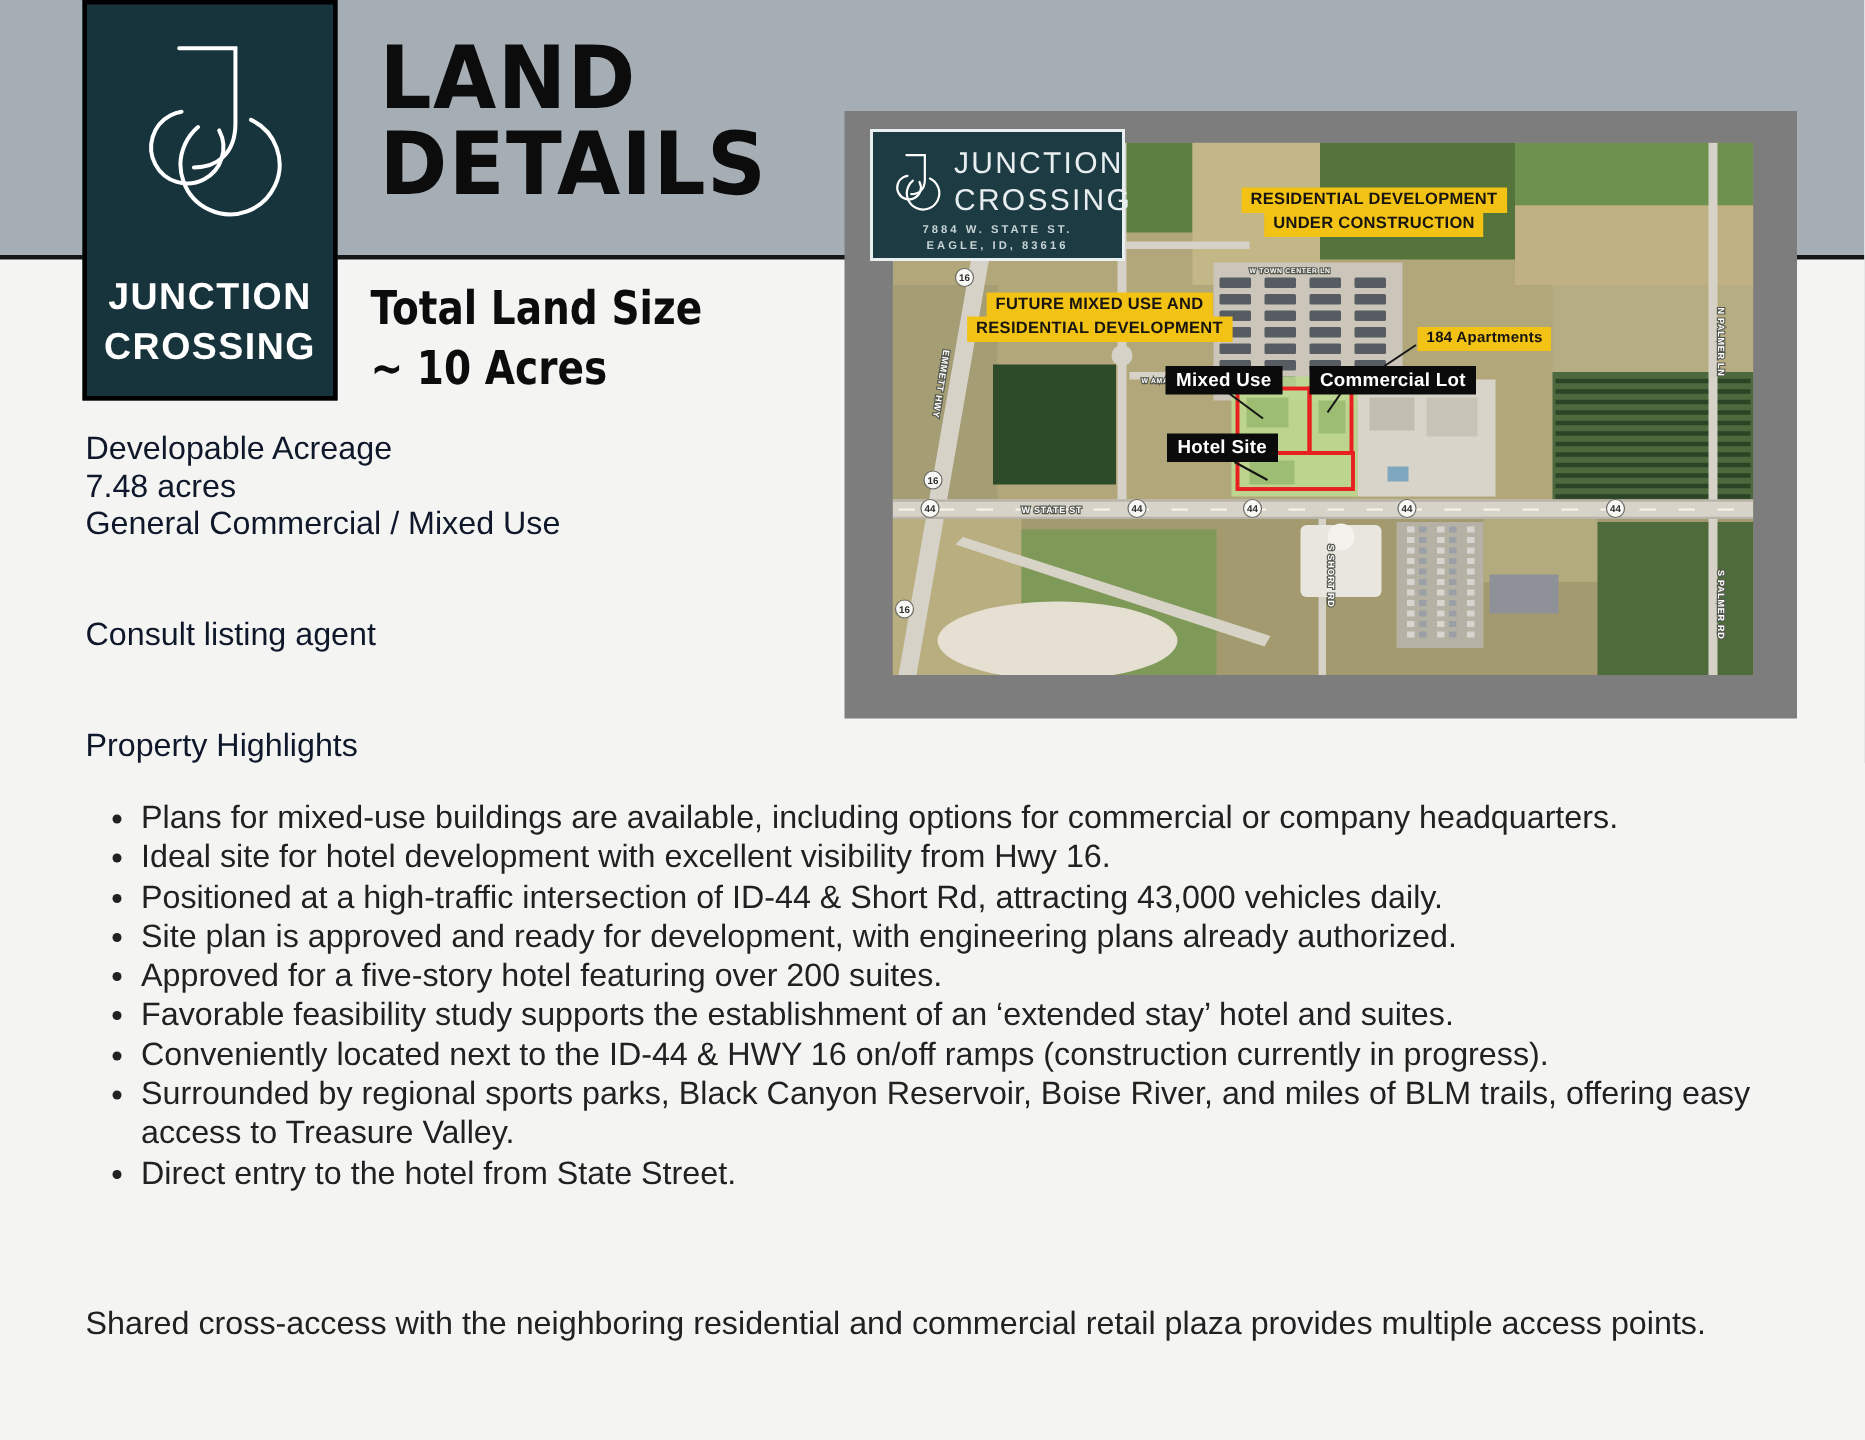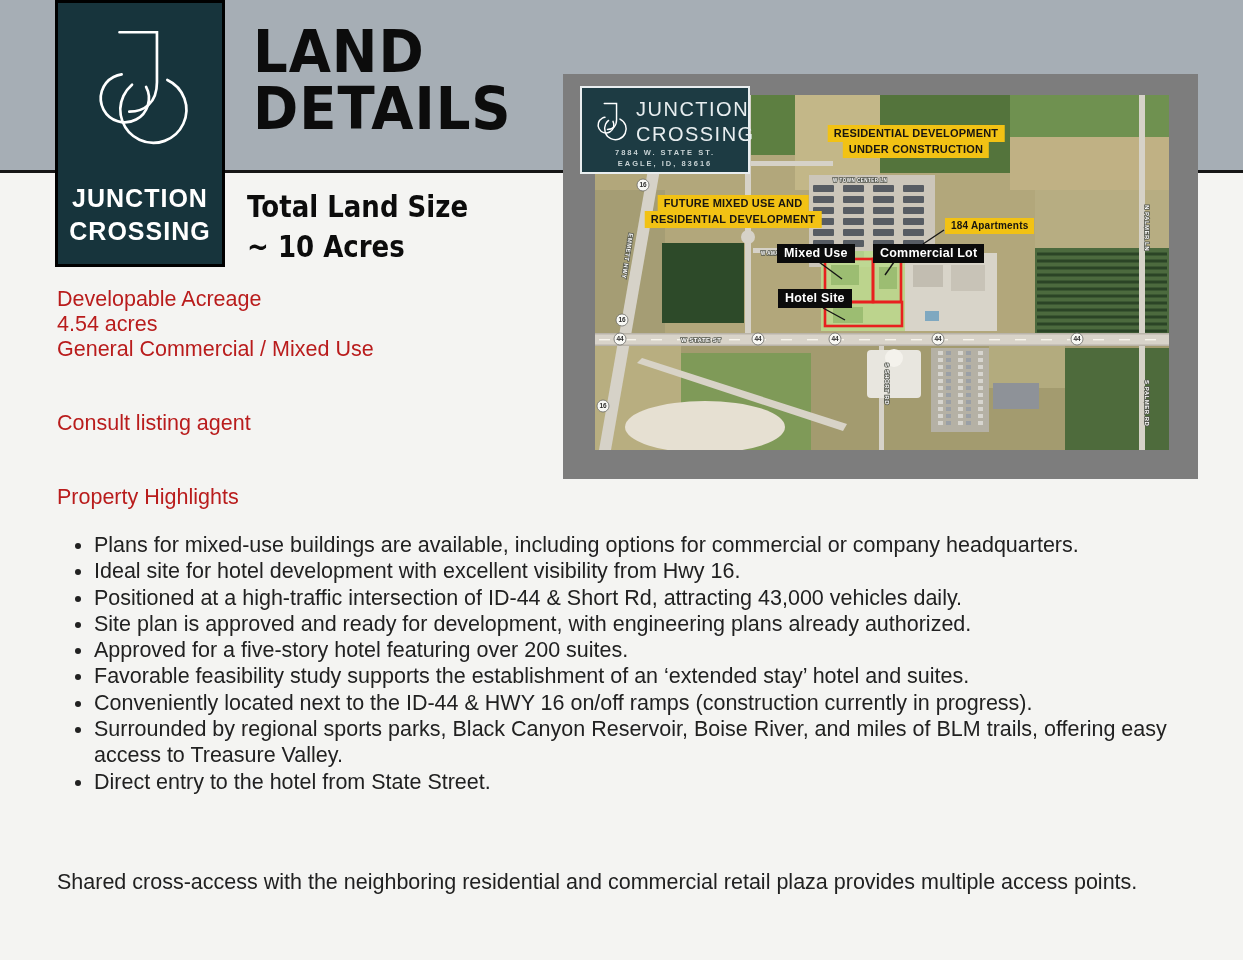--- a/index.html
+++ b/index.html
@@ -21,21 +21,21 @@
 
   
   .title{position:absolute;left:253px;top:24px;margin:0;font-family:"DejaVu Sans",sans-serif;
          font-weight:800;font-size:58px;line-height:57px;letter-spacing:1px;color:#0c0c0c;
          transform:scaleX(.94);transform-origin:0 0;}
   .subtitle{position:absolute;left:247px;top:186px;font-family:"DejaVu Sans",sans-serif;
             font-weight:800;font-size:31px;line-height:40px;color:#0c0c0c;
             transform:scaleX(.84);transform-origin:0 0;}
 
   
-  .info{position:absolute;left:57px;font-size:21.5px;line-height:25px;color:#b91c1c;}
+  .info{position:absolute;left:57px;font-size:21.5px;line-height:25px;color:#0f172a;}
   .info div{white-space:nowrap;}
   .info-1{top:287px;} .info-2{top:411px;} .info-3{top:485px;}
   .bullets{position:absolute;left:73px;top:532px;width:1105px;margin:0;padding:0 0 0 21px;
            font-size:21.5px;line-height:26.3px;color:#212121;}
   .bullets li{margin:0;padding:0;}
   .closing{position:absolute;left:57px;top:870px;width:1145px;font-size:21.5px;line-height:25.5px;color:#212121;}
 
   
   .watermark{position:absolute;right:4px;bottom:22px;text-align:center;opacity:.55;
              font-weight:700;color:#9ea4a7;z-index:1;}
@@ -82,21 +82,21 @@
     <div>LAND</div>
     <div>DETAILS</div>
   </h1>
   <div class="subtitle">
     <div>Total Land Size</div>
     <div>~ 10 Acres</div>
   </div>
 
   <div class="info info-1">
     <div>Developable Acreage</div>
-    <div>4.54 acres</div>
+    <div>7.48 acres</div>
     <div>General Commercial / Mixed Use</div>
   </div>
   <div class="info info-2">
     <div>Consult listing agent</div>
   </div>
   <div class="info info-3">Property Highlights</div>
 
   <ul class="bullets">
     <li>Plans for mixed-use buildings are available, including options for commercial or company headquarters.</li>
     <li>Ideal site for hotel development with excellent visibility from Hwy 16.</li>

